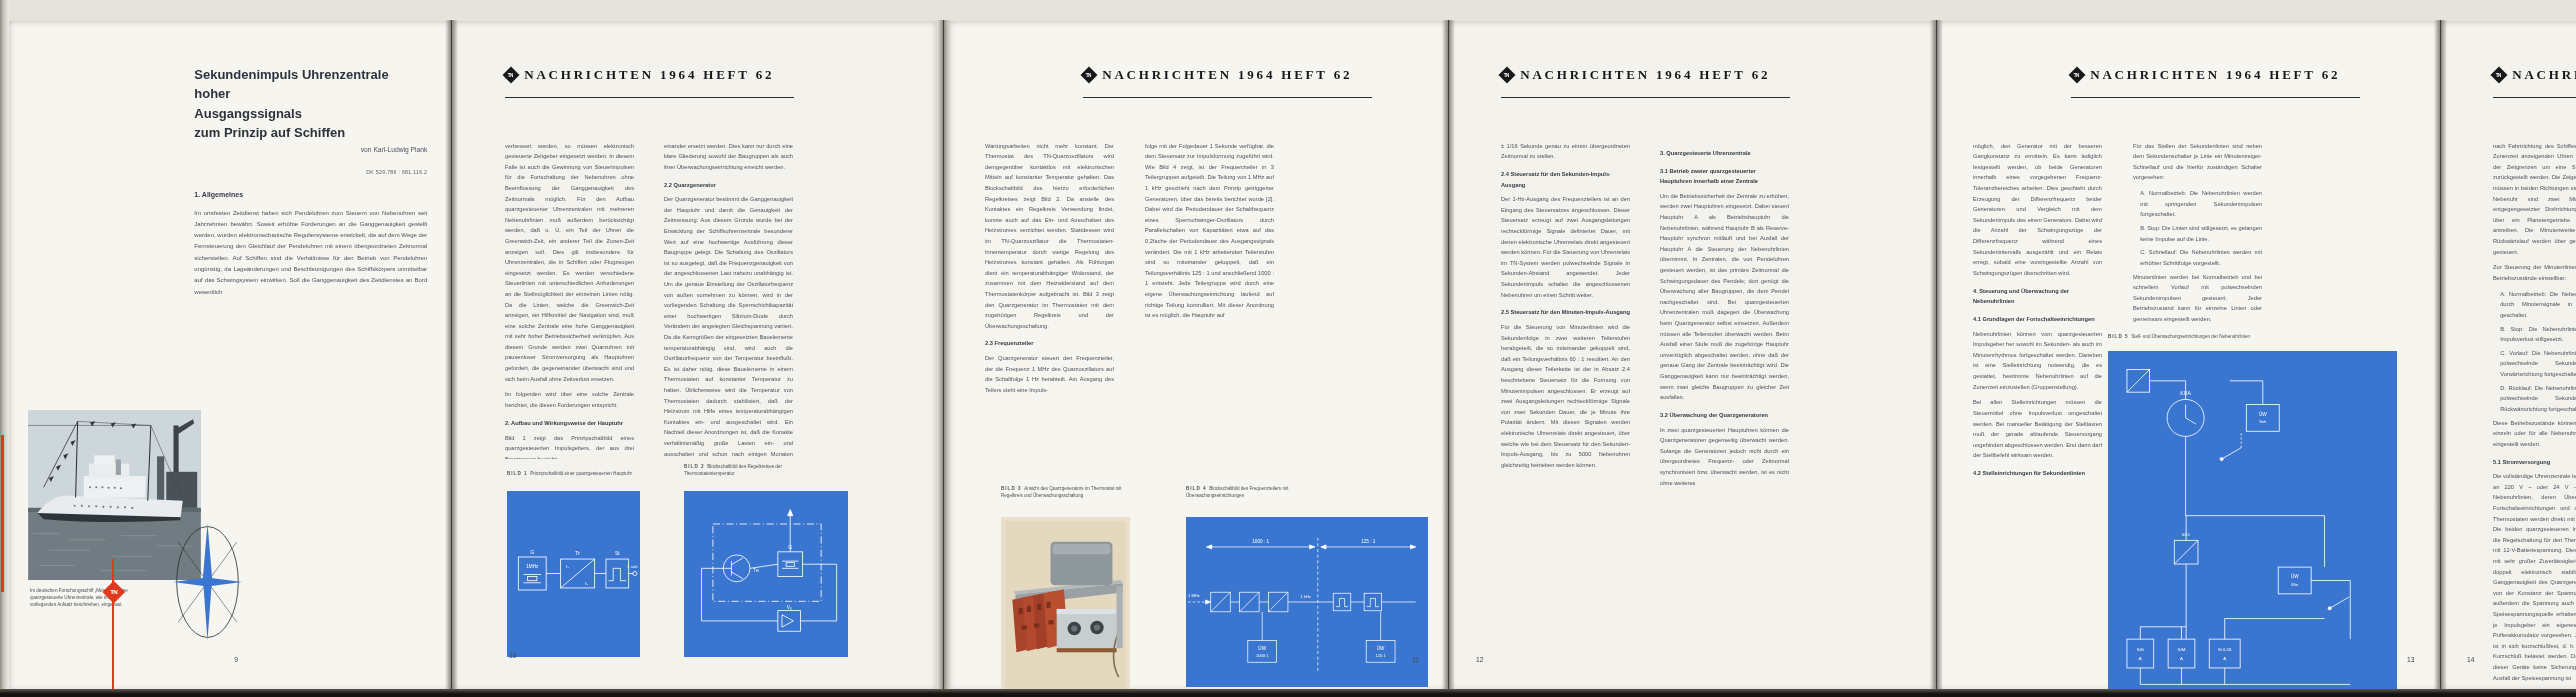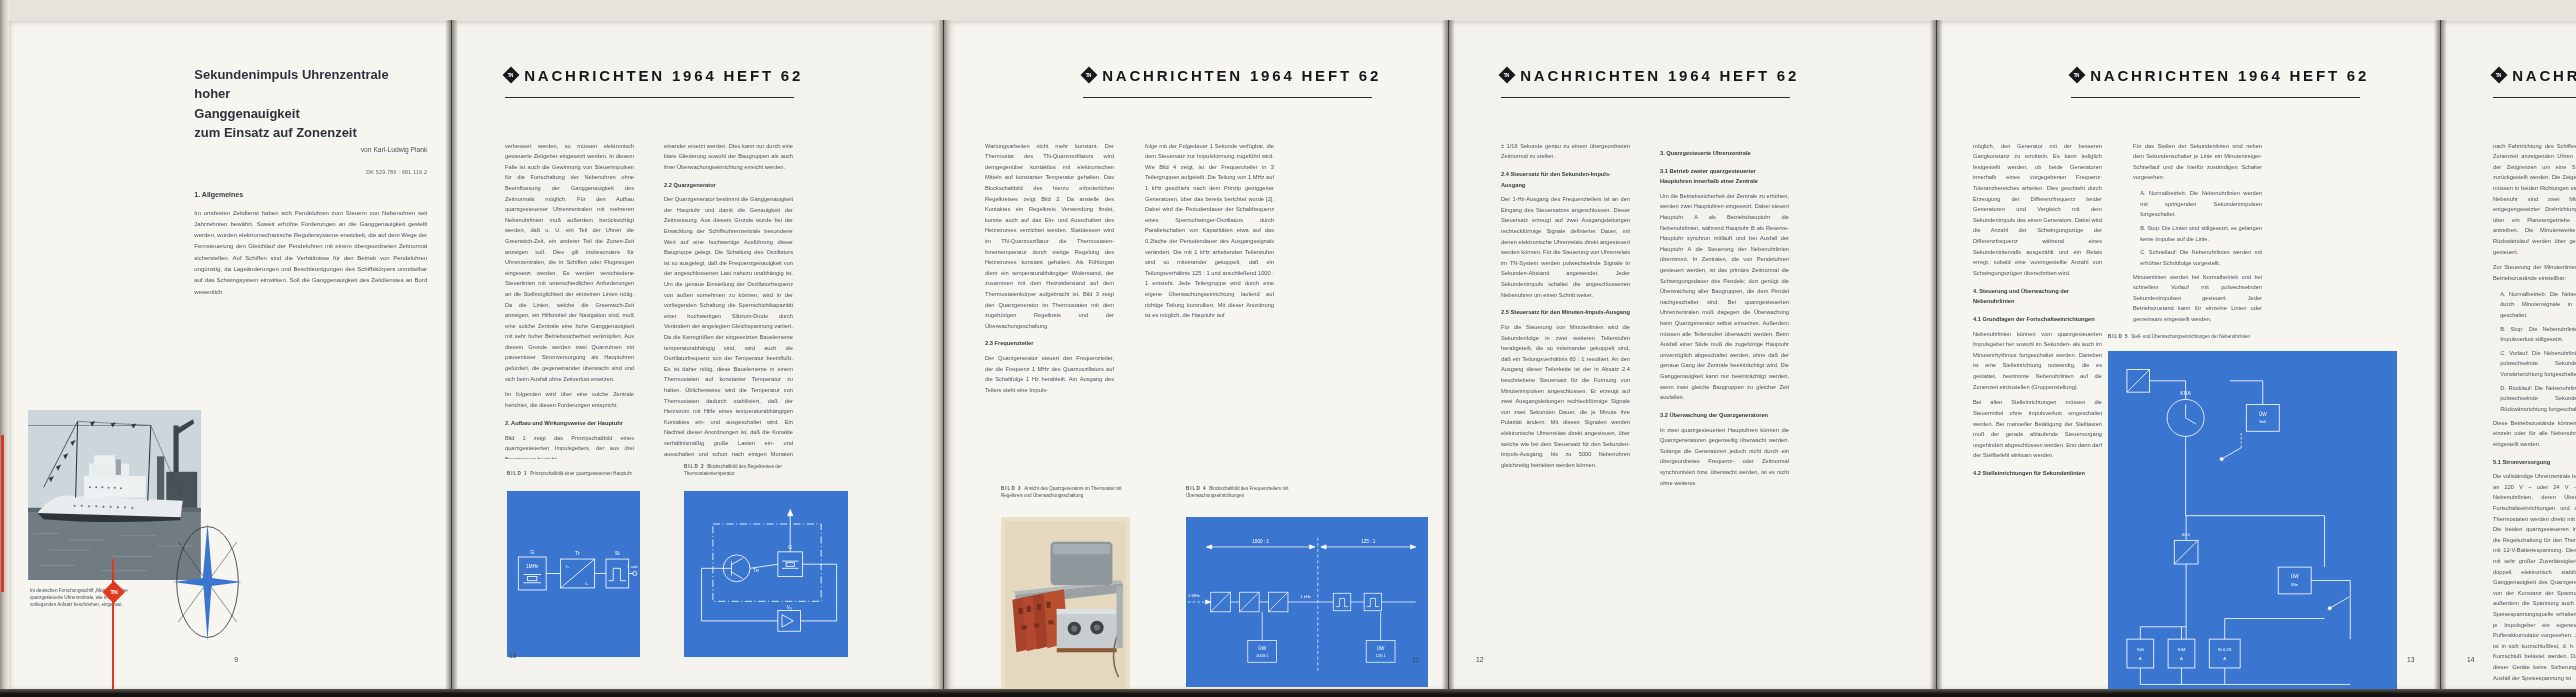--- a/index.html
+++ b/index.html
@@ -15,21 +15,21 @@
   .seam{position:absolute;top:19.6px;height:673px;width:13.4px;
     background:linear-gradient(90deg,rgba(60,58,52,0) 0%,rgba(60,58,52,.45) 42%,#3c3a34 50%,rgba(60,58,52,.45) 58%,rgba(60,58,52,0) 100%);}
   .page{position:absolute;top:20.6px;height:670px;background:#f7f5f0;box-shadow:0 0 6.2px rgba(0,0,0,.25) inset;}
   .page.alt{background:#f4f2ec;}
 
   
   .hdr{position:absolute;display:flex;align-items:center;gap:7.2px;height:15.5px;}
   .hdr .diamond{width:12px;height:12px;background:#17181a;transform:rotate(45deg);
      display:flex;align-items:center;justify-content:center;flex:0 0 auto;}
   .hdr .diamond span{transform:rotate(-45deg);color:#fff;font-size:4.6px;font-weight:bold;letter-spacing:-0.5px;}
-  .hdr .htxt{font-size:15px;font-weight:bold;color:#15171a;letter-spacing:2.8px;white-space:nowrap;}
+  .hdr .htxt{font-size:13px;font-weight:bold;color:#15171a;letter-spacing:2.8px;white-space:nowrap;font-family:Liberation Serif, serif;}
   .hrule{position:absolute;height:1px;background:#2a2c2e;}
 
   
   .col{position:absolute;overflow:hidden;color:#49525e;font-size:5.7px;line-height:10.6px;text-align:justify;}
   .col .bp{margin:0 0 5.2px 0;}
   .col .bh{font-weight:bold;color:#323a44;margin:7.2px 0 4.1px 0;text-align:left;}
   .col .bli{margin:0 0 3.1px 0;padding-left:7.2px;}
 
   
   .t-title{position:absolute;font-size:13px;line-height:19.6px;font-weight:bold;color:#2c333d;}
@@ -49,22 +49,22 @@
   .tnred .d span{transform:rotate(-45deg);color:#fff;font-weight:bold;font-size:6.2px;letter-spacing:-0.8px;}
 </style>
 </head>
 <body>
 
 <div class="canvas">
 
   <section class="page" style="left:9.3px;width:442px;">
     <div class="t-title" style="left:185px;top:44px;width:233px;">
       <div>Sekundenimpuls Uhrenzentrale hoher</div>
-      <div>Ganggenauigkeit</div>
-      <div>zum Einsatz auf Zonenzeit</div>
+      <div>Ausgangssignals</div>
+      <div>zum Prinzip auf Schiffen</div>
     </div>
     <div class="t-author" style="left:185px;top:125px;width:233px;">von Karl-Ludwig Plank</div>
     <div class="t-dk" style="left:185px;top:148px;width:233px;">DK 529.786 : 681.116.2</div>
     <div class="t-h1" style="left:185px;top:170px;">1. Allgemeines</div>
     <div class="col" style="left:185px;top:187px;width:233px;height:319px;font-size:6px;line-height:11.3px;">
       <div class="bp">Im ortsfesten Zeitdienst haben sich Pendeluhren zum Steuern von Nebenuhren seit Jahrzehnten bewährt. Soweit erhöhte Forderungen an die Ganggenauigkeit gestellt werden, wurden elektromechanische Reguliersysteme enwickelt, die auf dem Wege der Fernsteuerung den Gleichlauf der Pendeluhren mit einem übergeordneten Zeitnormal sicherstellen. Auf Schiffen sind die Verhältnisse für den Betrieb von Pendeluhren ungünstig, da Lageänderungen und Beschleunigungen des Schiffskörpers unmittelbar auf das Schwingsystem einwirken. Soll die Ganggenauigkeit des Zeitdienstes an Bord wesentlich</div>
     </div>
 
     <div class="fig" style="left:19px;top:389px;width:173px;height:170px;">
       <svg width="173" height="170" viewBox="0 0 335 330">

